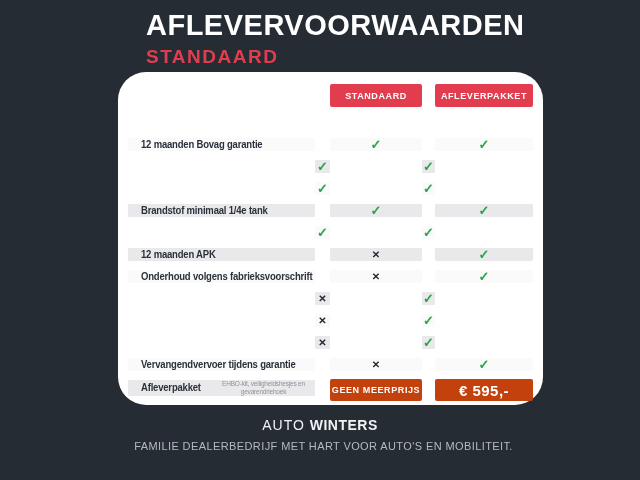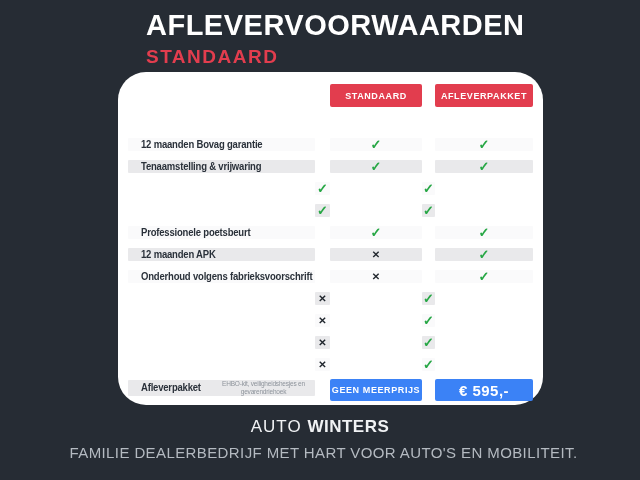--- a/index.html
+++ b/index.html
@@ -55,34 +55,34 @@
     text-align:center;width:118px;margin-left:8px;white-space:normal;
     transform:none;
   }
   .tall .label-cell{align-items:center;}
   .mark-cell{justify-content:center;}
   .mark{font-size:13px;line-height:1;}
   .mark.check{color:#27a745;font-weight:700;}
   .mark.cross{color:#1f252c;font-weight:700;font-size:10px;}
   .tfoot{position:absolute;top:307px;left:10px;right:10px;}
   .price-box{
-    background:#3b82f6;color:#ffffff;border-radius:2px;
+    background:#c2410c;color:#ffffff;border-radius:2px;
     height:22px;display:flex;align-items:center;justify-content:center;
     white-space:nowrap;
   }
   .price-box.small{font-size:9px;font-weight:700;letter-spacing:0.6px;}
   .price-box.big{font-size:15px;font-weight:700;letter-spacing:0.5px;}
   
   .brand-block{position:absolute;left:0;top:417px;width:640px;text-align:center;}
   .brand-name{
-    color:#f0f2f4;font-size:17px;letter-spacing:1px;font-weight:400;
+    color:#f0f2f4;font-size:14px;letter-spacing:1px;font-weight:400;
   }
   .brand-name b{font-weight:700;letter-spacing:0.5px;}
   .brand-tagline{
-    color:#b4bac1;font-size:15px;letter-spacing:0.4px;margin-top:7px;
+    color:#b4bac1;font-size:11px;letter-spacing:0.4px;margin-top:7px;
     font-weight:400;
     margin-left:7px;
   }
 </style>
 </head>
 <body>
 
 <div class="title-block">
   <div class="title-main">AFLEVERVOORWAARDEN</div>
   <div class="title-sub">STANDAARD</div>
@@ -107,61 +107,57 @@
     <div class="cell mark-cell shade-odd">
           <span class="mark check">✓</span>
         </div>
     <div></div>
     <div class="cell mark-cell shade-odd">
           <span class="mark check">✓</span>
         </div>
   </div>
 
   <div class="trow grid-cols">
+    <div></div>
+    <div class="cell mark-cell shade-even">
+          <span class="mark check">✓</span>
+        </div>
+    <div></div>
+    <div class="cell mark-cell shade-even">
+          <span class="mark check">✓</span>
+        </div>
+  </div>
+
+  <div class="trow grid-cols">
+    <div></div>
+    <div class="cell mark-cell shade-odd">
+          <span class="mark check">✓</span>
+        </div>
+    <div></div>
+    <div class="cell mark-cell shade-odd">
+          <span class="mark check">✓</span>
+        </div>
+  </div>
+
+  <div class="trow grid-cols">
     <div class="cell label-cell shade-even">
-      <span class="row-label">Tenaamstelling &amp; vrijwaring</span>
-
-    </div>
-    <div></div>
-    <div class="cell mark-cell shade-even">
-          <span class="mark check">✓</span>
-        </div>
-    <div></div>
-    <div class="cell mark-cell shade-even">
-          <span class="mark check">✓</span>
-        </div>
-  </div>
-
-  <div class="trow grid-cols">
-    <div></div>
-    <div class="cell mark-cell shade-odd">
-          <span class="mark check">✓</span>
-        </div>
-    <div></div>
-    <div class="cell mark-cell shade-odd">
-          <span class="mark check">✓</span>
-        </div>
-  </div>
-
-  <div class="trow grid-cols">
-    <div></div>
-    <div class="cell mark-cell shade-even">
-          <span class="mark check">✓</span>
-        </div>
-    <div></div>
-    <div class="cell mark-cell shade-even">
-          <span class="mark check">✓</span>
-        </div>
-  </div>
-
-  <div class="trow grid-cols">
-    <div class="cell label-cell shade-odd">
-      <span class="row-label">Professionele poetsbeurt</span>
-
-    </div>
+      <span class="row-label">Brandstof minimaal 1/4e tank</span>
+
+    </div>
+    <div></div>
+    <div class="cell mark-cell shade-even">
+          <span class="mark check">✓</span>
+        </div>
+    <div></div>
+    <div class="cell mark-cell shade-even">
+          <span class="mark check">✓</span>
+        </div>
+  </div>
+
+  <div class="trow grid-cols">
     <div></div>
     <div class="cell mark-cell shade-odd">
           <span class="mark check">✓</span>
         </div>
     <div></div>
     <div class="cell mark-cell shade-odd">
           <span class="mark check">✓</span>
         </div>
   </div>
 
@@ -222,20 +218,24 @@
     <div class="cell mark-cell shade-even">
           <span class="mark cross">✕</span>
         </div>
     <div></div>
     <div class="cell mark-cell shade-even">
           <span class="mark check">✓</span>
         </div>
   </div>
 
   <div class="trow grid-cols">
+    <div class="cell label-cell shade-odd">
+      <span class="row-label">Vervangendvervoer tijdens garantie</span>
+
+    </div>
     <div></div>
     <div class="cell mark-cell shade-odd">
           <span class="mark cross">✕</span>
         </div>
     <div></div>
     <div class="cell mark-cell shade-odd">
           <span class="mark check">✓</span>
         </div>
   </div>
 

